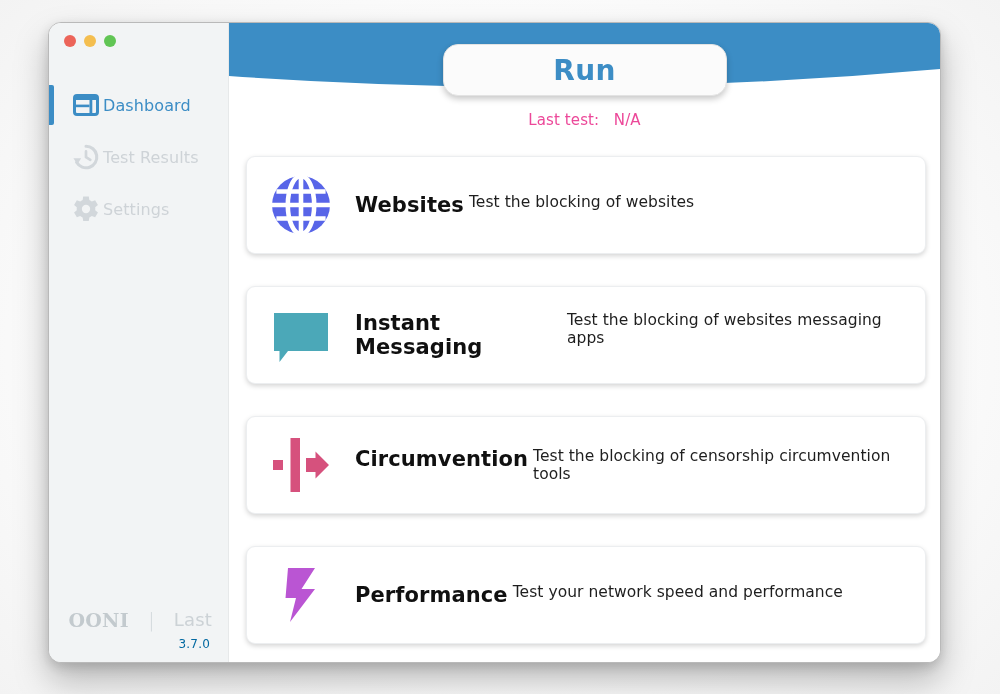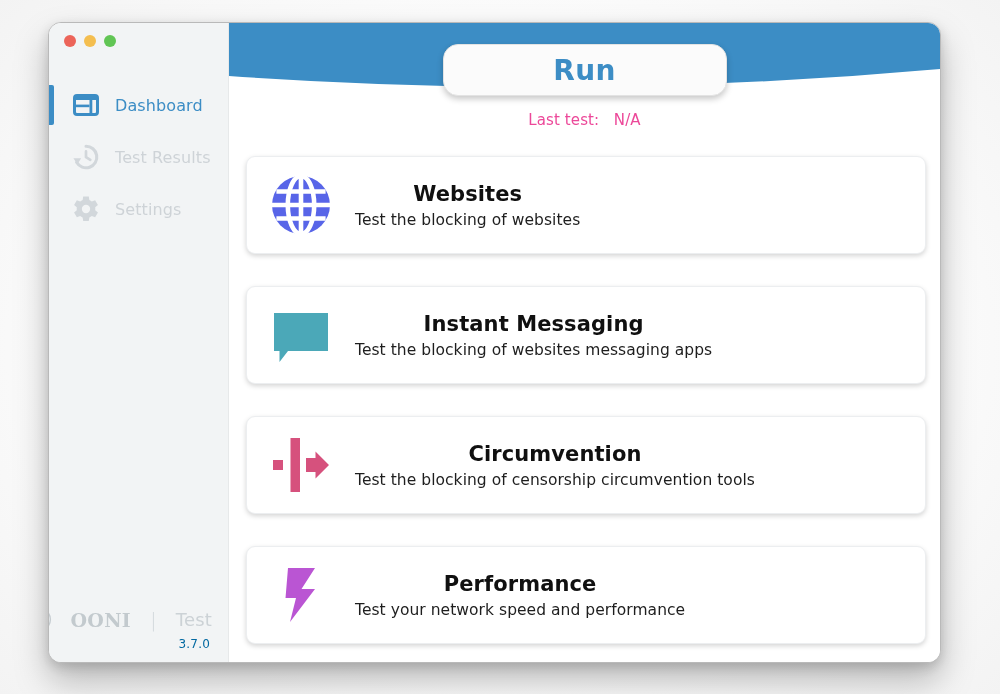--- a/index.html
+++ b/index.html
@@ -62,21 +62,21 @@
   .dot.green  { background: #61c554; }
 
   .nav { position: absolute; top: 56px; left: 0; width: 100%; }
 
   .nav-item {
     position: relative;
     display: flex;
     align-items: center;
     height: 52px;
     padding-left: 22px;
-    gap: 14px;
+    gap: 2px;
   }
   .nav-item .active-bar {
     position: absolute;
     left: 0;
     top: 6px;
     bottom: 6px;
     width: 5px;
     background: #3c8dc5;
     border-radius: 0 2px 2px 0;
   }
@@ -203,21 +203,21 @@
   }
   .card-icon {
     width: 64px;
     height: 64px;
     flex: 0 0 64px;
     display: flex;
     align-items: center;
     justify-content: center;
   }
   .card-icon svg { display: block; }
-  .card-text { display: flex; flex-direction: column; gap: 5px; align-items: center; }
+  .card-text { display: flex; flex-direction: row; gap: 5px; }
   .card-title {
     font-size: 21px;
     font-weight: 700;
     color: #101010;
     letter-spacing: 0.1px;
   }
   .card-desc {
     font-size: 15.5px;
     color: #1e1e1e;
     letter-spacing: 0.05px;
@@ -291,21 +291,21 @@
           <circle cx="17.6" cy="10.2" r="1.5" fill="#C6CDD1"></circle>
           <circle cx="11.9" cy="6.1" r="1.3" fill="#C6CDD1"></circle>
           <circle cx="15.3" cy="6.4" r="1.1" fill="#C6CDD1"></circle>
           <path d="M9.6 13.2 q-1.6 2.4 0.3 4.4 q1.5 1.5 3.1 0.4" fill="none" stroke="#C6CDD1" stroke-width="1.5" stroke-linecap="round"></path>
           <path d="M16.4 13.2 q1.6 2.4-0.3 4.4 q-1.5 1.5-3.1 0.4" fill="none" stroke="#C6CDD1" stroke-width="1.5" stroke-linecap="round"></path>
           <circle cx="13" cy="19.4" r="1.3" fill="#C6CDD1"></circle>
         </svg>
       </span>
       <span class="brand-ooni">OONI</span>
       <span class="brand-sep">|</span>
-      <span class="brand-probe">Test</span>
+      <span class="brand-probe">Last</span>
     </div>
 
     <div class="version">3.7.0</div>
 
   </aside>
 
   <main class="main">
 
     <div class="header-band">
       <svg viewBox="0 0 712 90" preserveAspectRatio="none">

